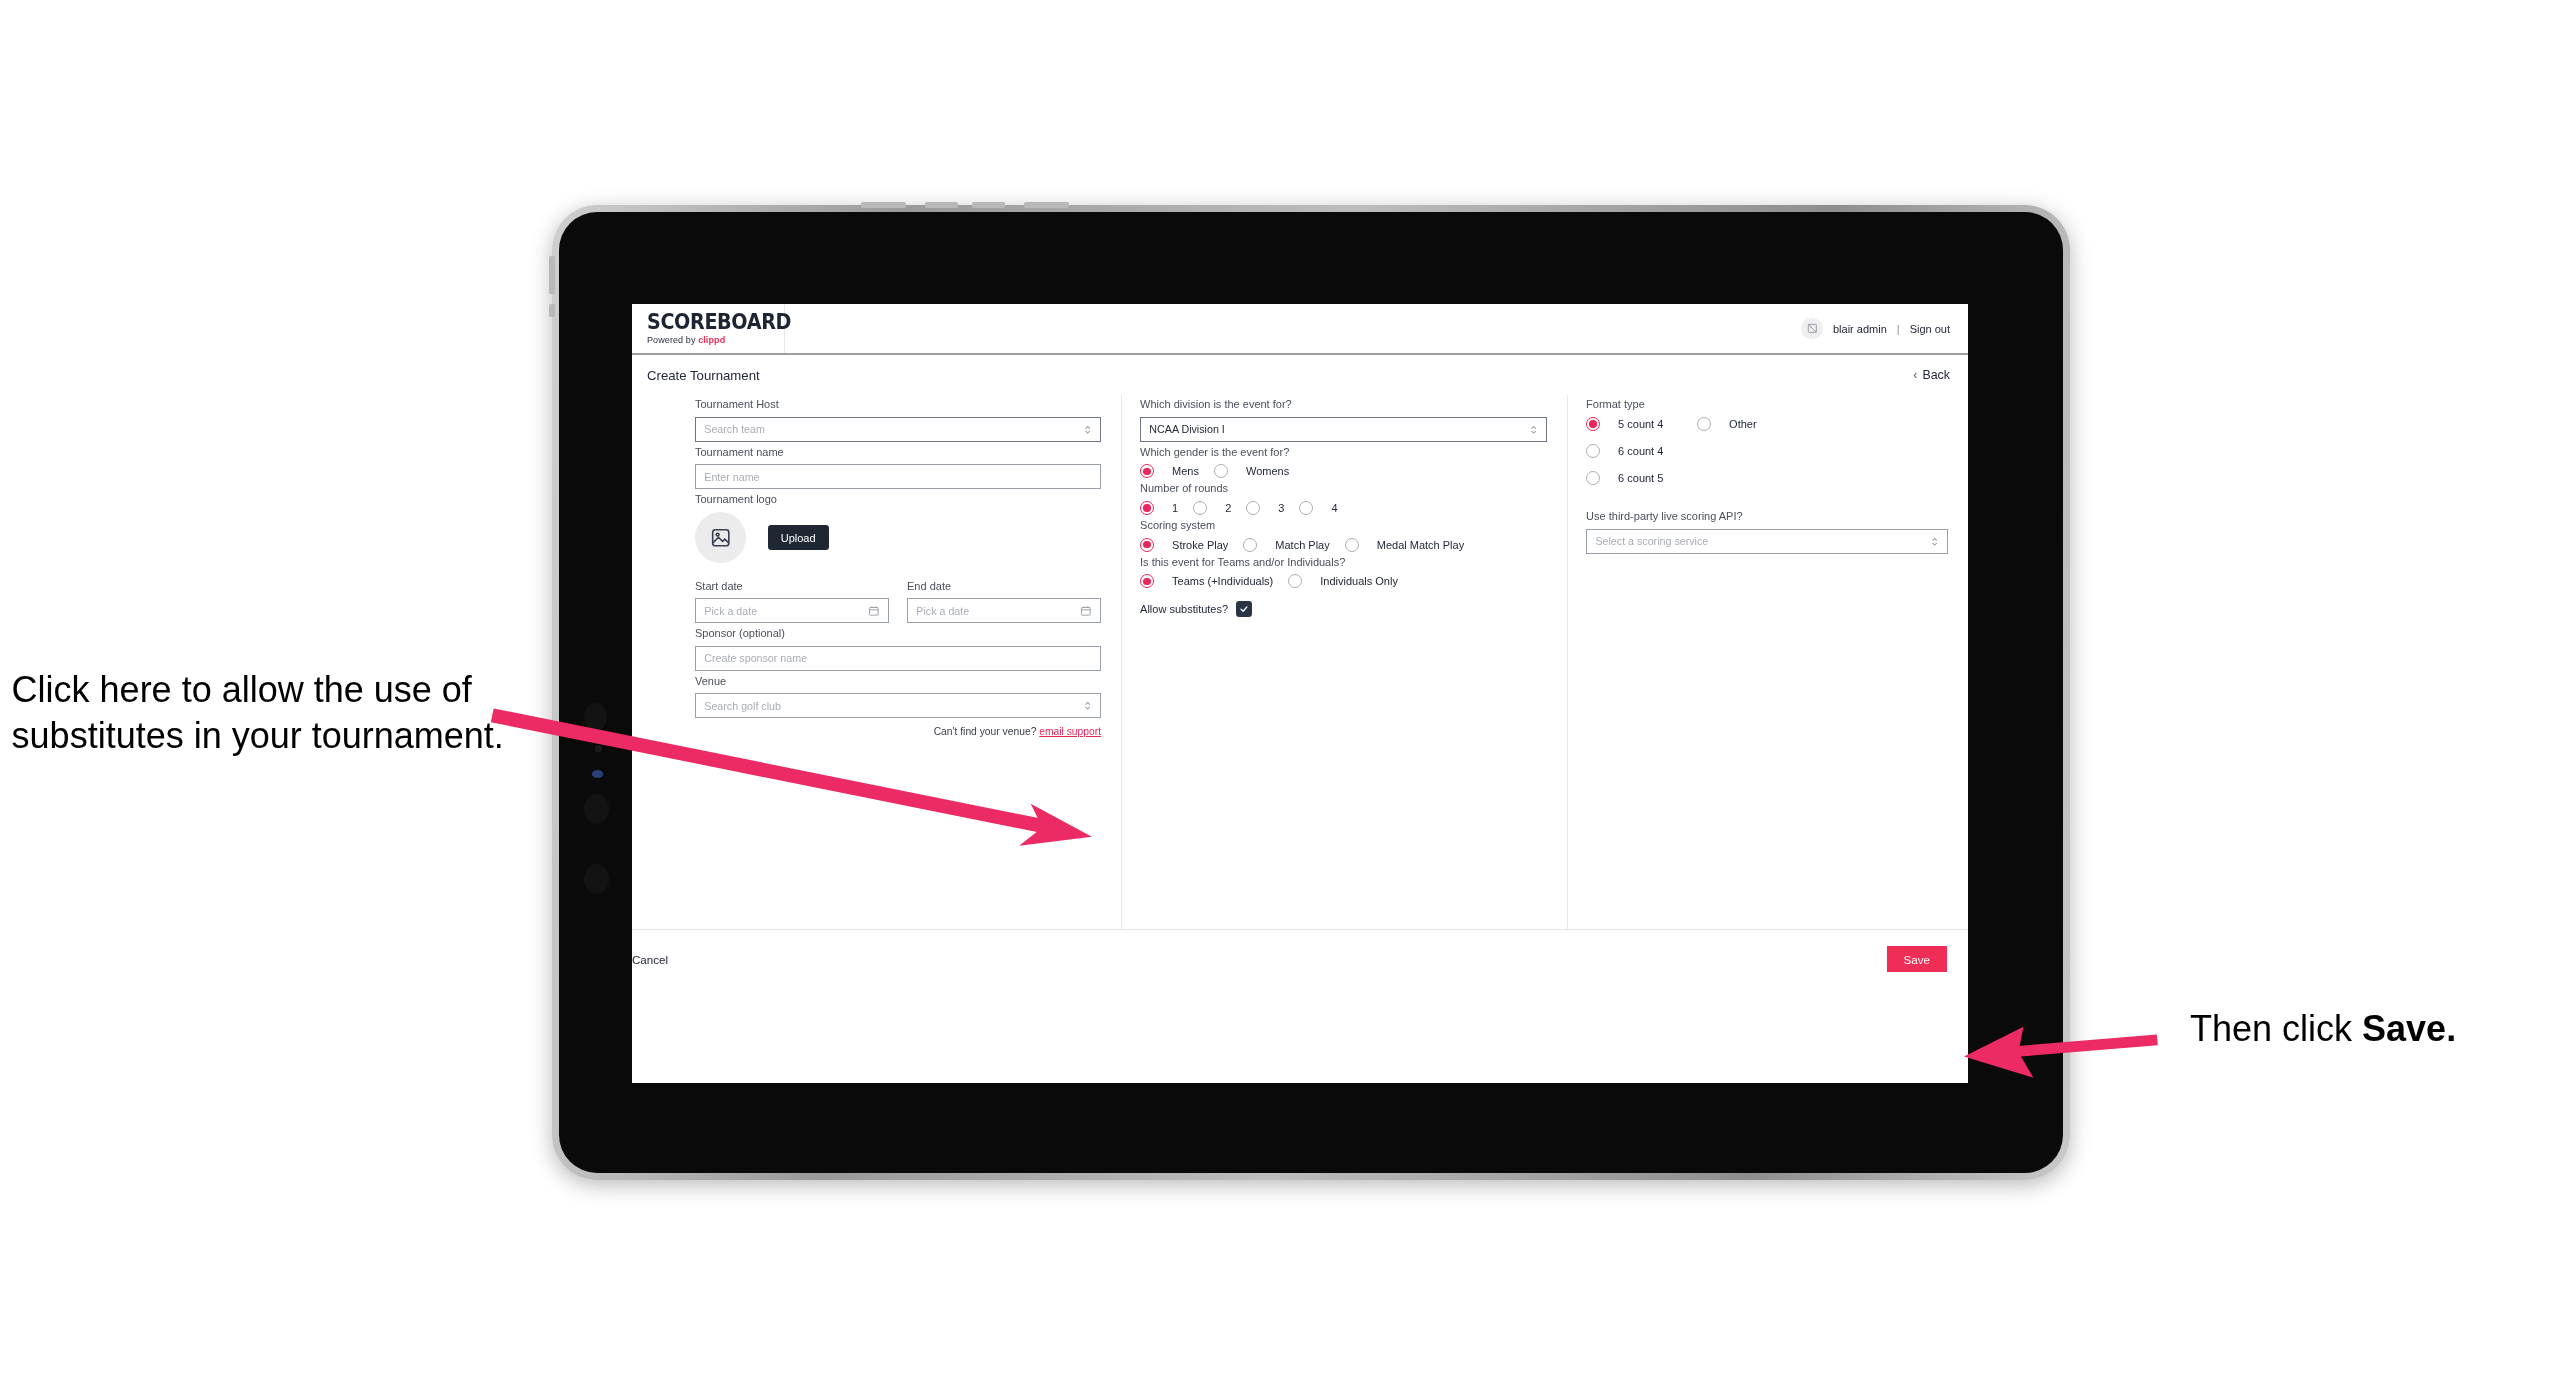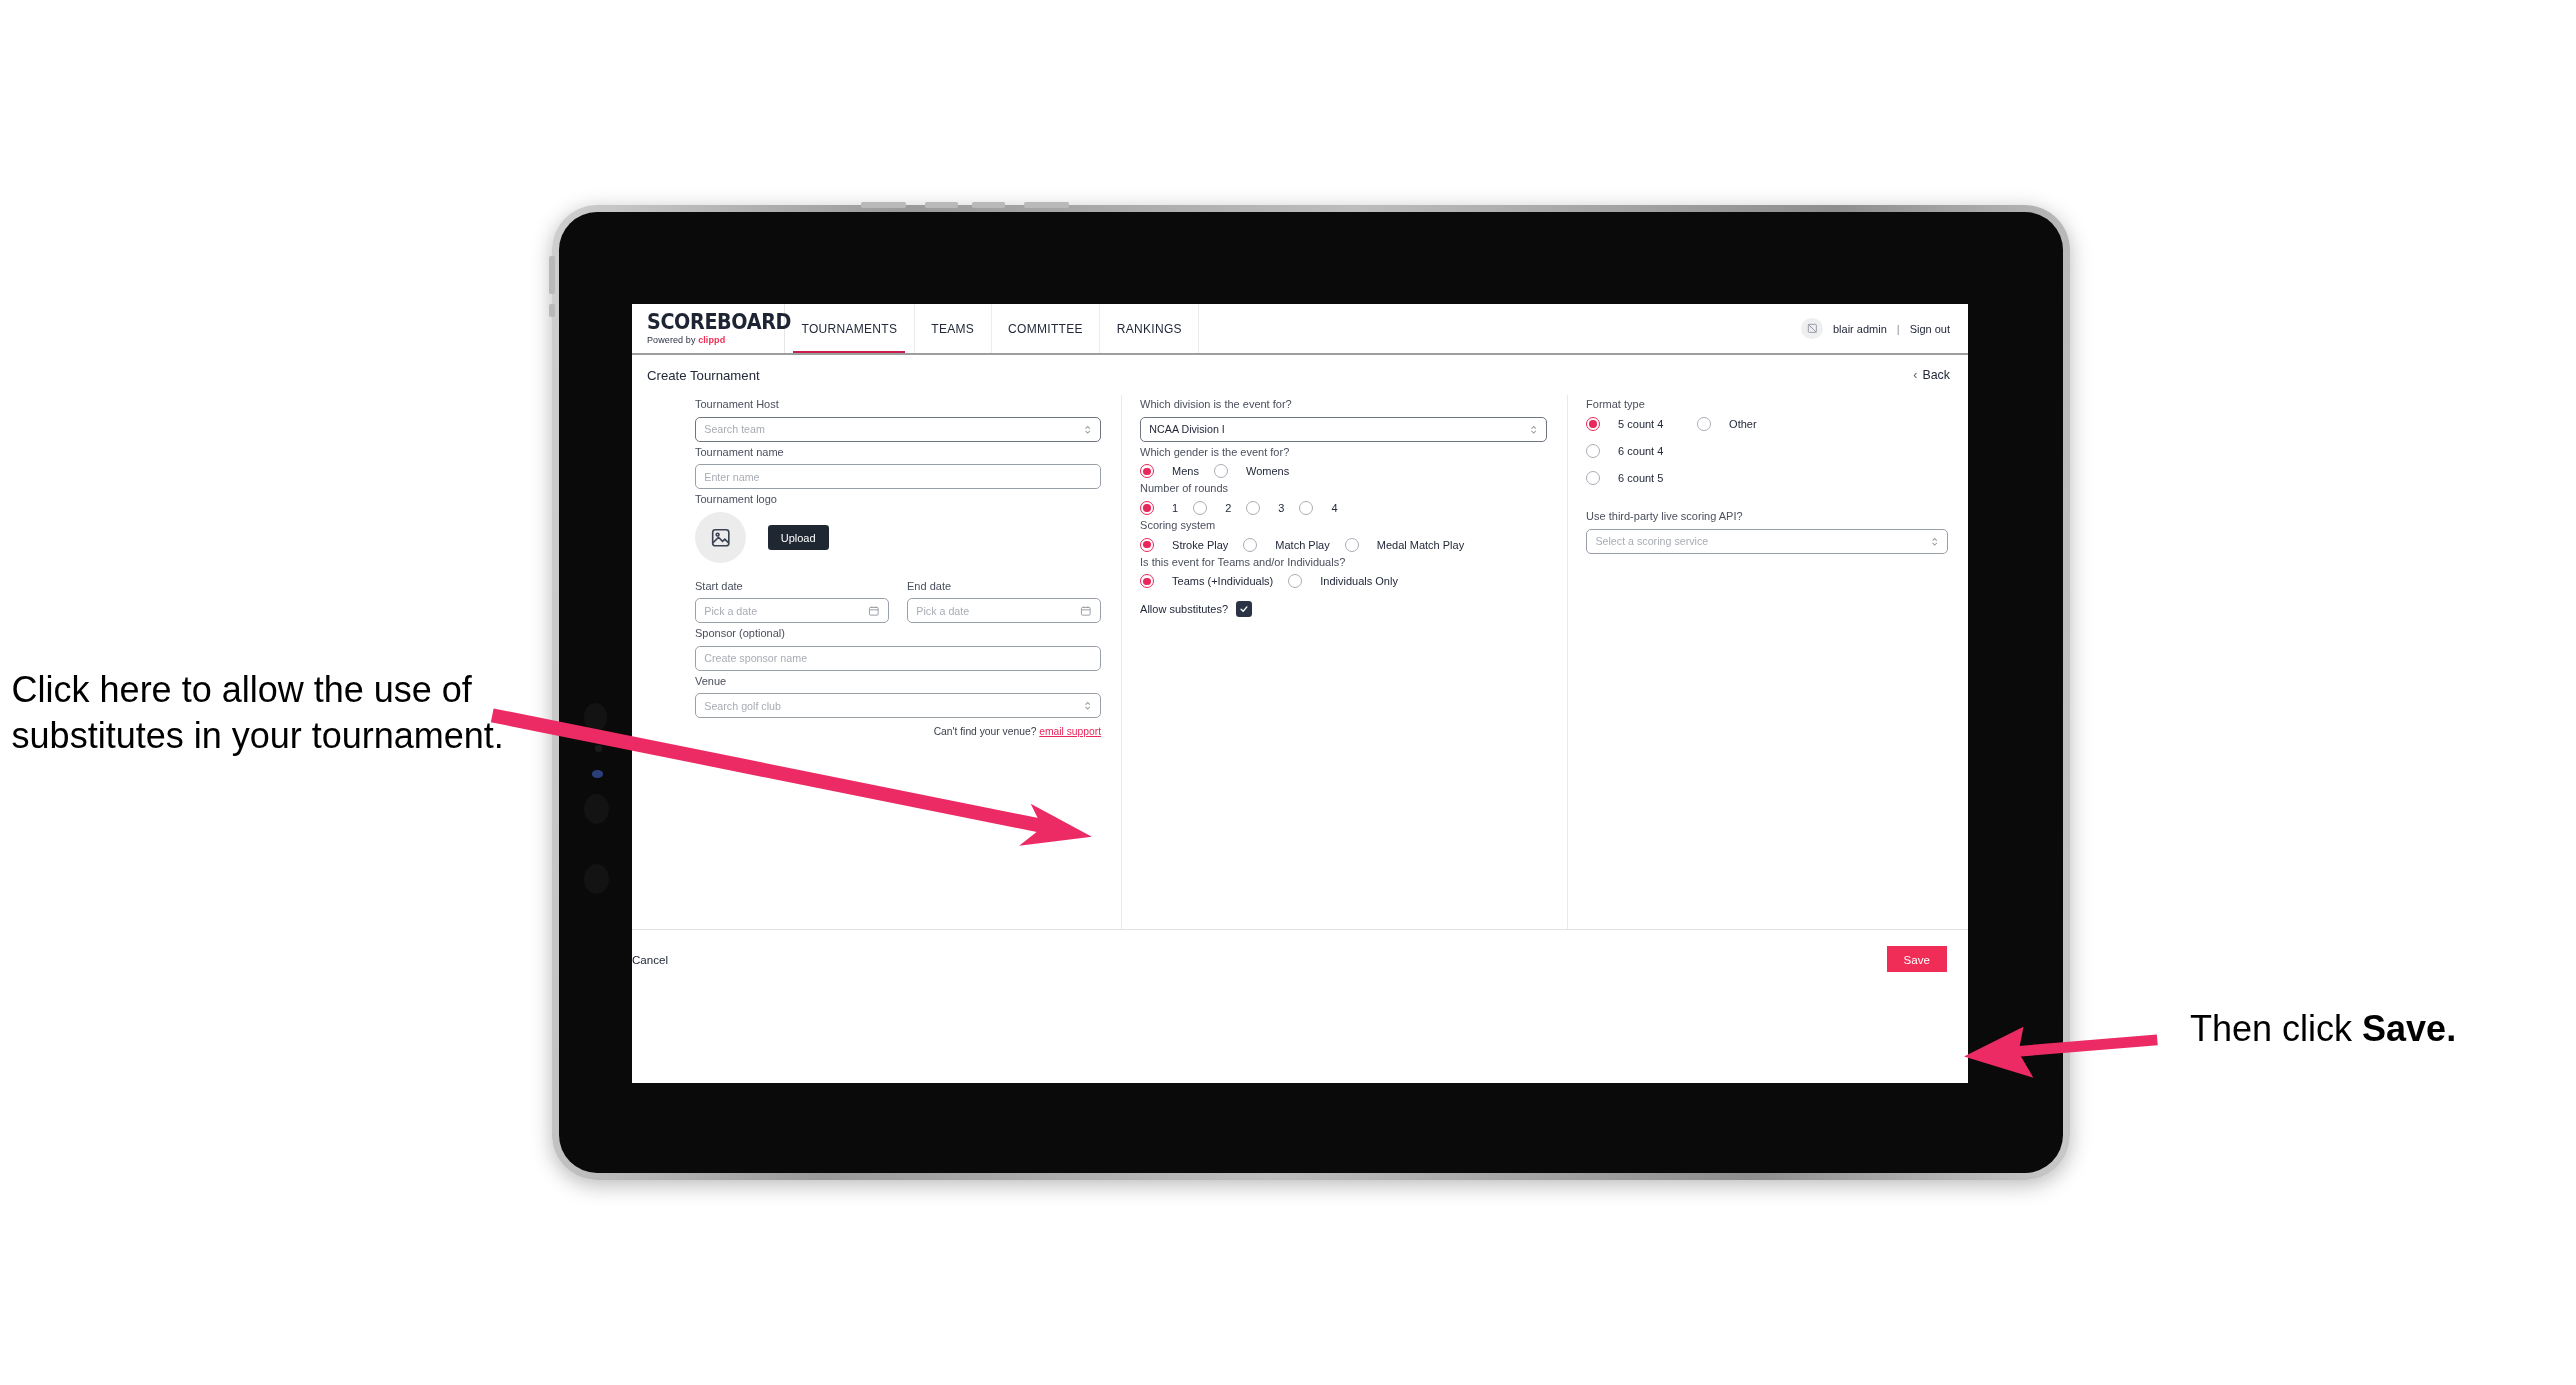--- a/index.html
+++ b/index.html
@@ -113,21 +113,21 @@
   .cols { display: flex; height: 534px; padding-left: 48px; }
   .col { padding: 3.3px 20px 0 15px; position: relative; }
   .col.c1 { width: 459px; border-right: 0.8px solid #e9e9e9; }
   .col.c2 { width: 463px; border-right: 0.8px solid #e9e9e9; padding-left: 18px; }
   .col.c3 { width: 415px; padding-left: 18px; }
 
   .flabel { font-size: 11px; color: #494f5c; margin: 0 0 6.6px 0; }
   .flabel.sp { margin-top: 4px; }
 
   .field {
-    height: 25px; border: 0.8px solid #9aa0a8; border-radius: 5px;
+    height: 25px; border: 0.8px solid #9aa0a8; border-radius: 0;
     background: #fff; display: flex; align-items: center;
     padding: 0 8.3px; font-size: 10.7px; color: #a8acb4;
     position: relative;
   }
   .field.strong { border-color: #6f757e; }
   .field .val { color: #23293a; }
   .field .spin {
     margin-left: auto; color: #9aa0a8; font-size: 10.7px; line-height: 1;
     display:flex; flex-direction:column; align-items:center;
   }
@@ -223,26 +223,20 @@
   </div>
 
   <div class="screen">
 
     <div class="topnav">
       <div class="brand">
         <div class="brand-title">SCOREBOARD</div>
         <div class="brand-sub"><span>Powered by </span><span class="accent">clippd</span></div>
       </div>
 
-      <div class="navtabs">
-        <div class="navtab active">TOURNAMENTS</div>
-        <div class="navtab">TEAMS</div>
-        <div class="navtab">COMMITTEE</div>
-        <div class="navtab">RANKINGS</div>
-      </div>
 
       <div class="nav-right">
         <div class="avatar">
           <svg viewBox="0 0 24 24" fill="none" stroke="#8e939c" stroke-width="2">
             <rect x="3" y="3" width="18" height="18" rx="2"></rect>
             <line x1="3" y1="3" x2="21" y2="21"></line>
             <circle cx="8.5" cy="8.5" r="1.2" fill="#8e939c" stroke="none"></circle>
           </svg>
         </div>
         <span>blair admin</span>

